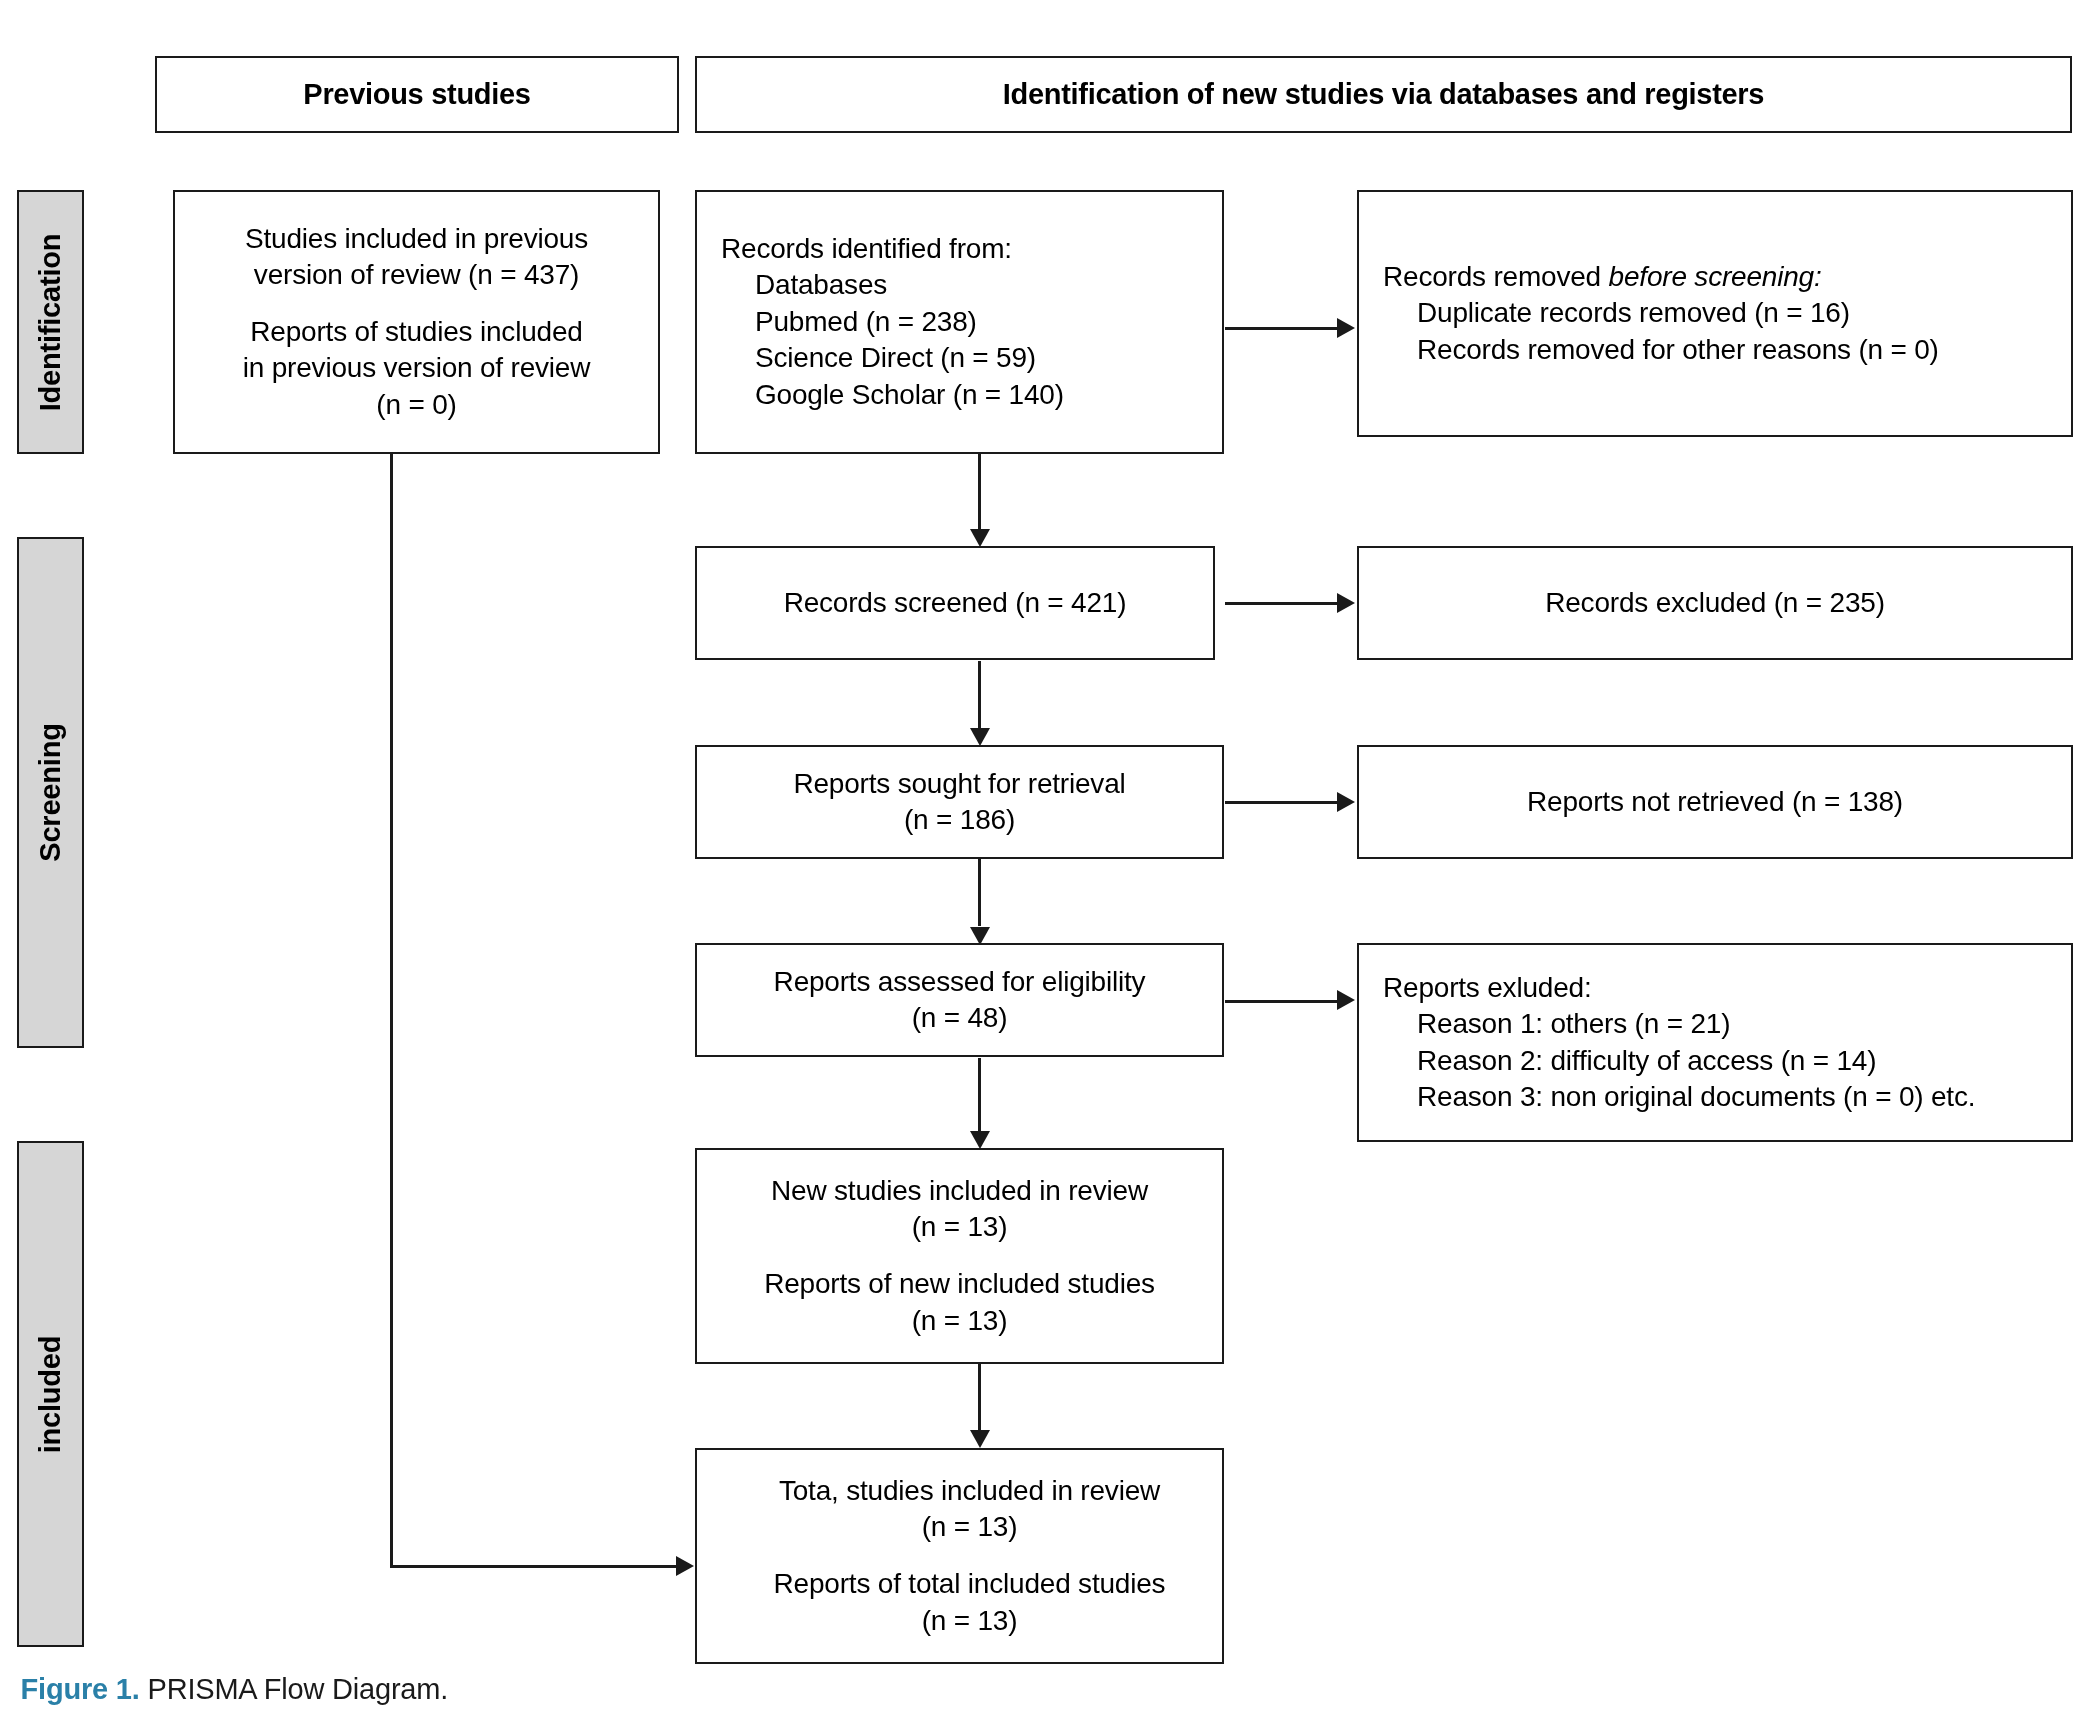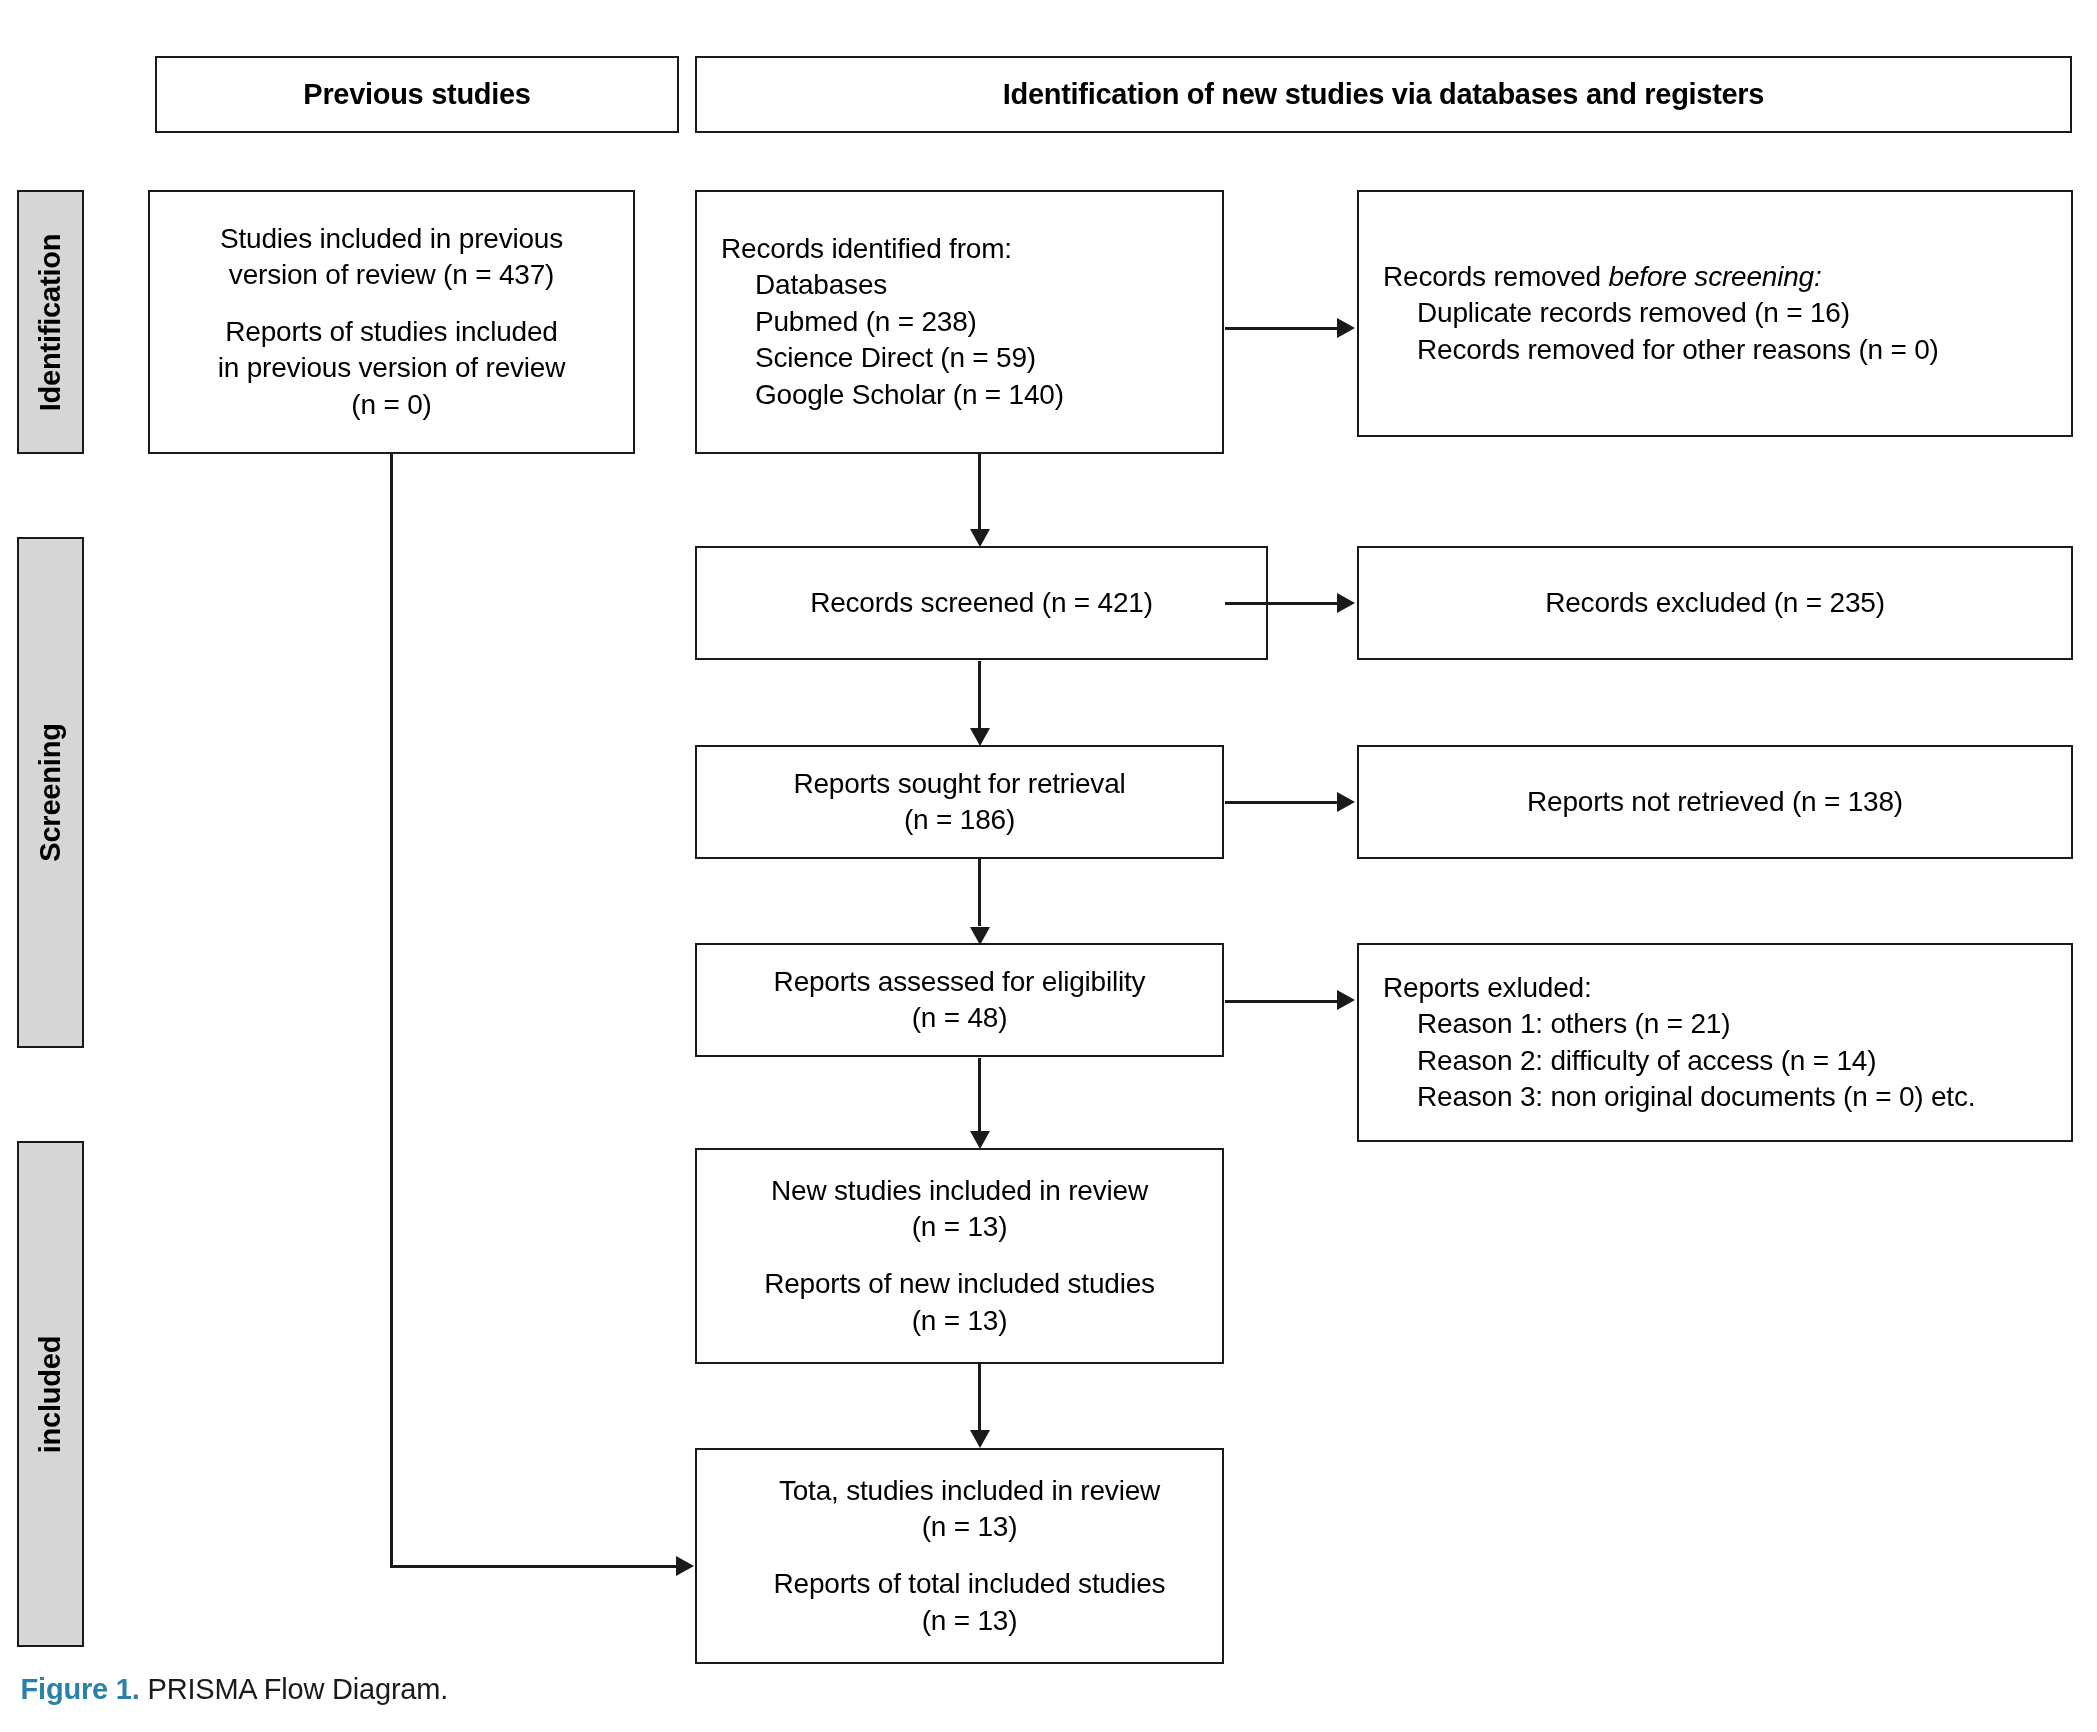--- a/index.html
+++ b/index.html
@@ -144,21 +144,21 @@
   <div class="stage" style="left:17px; top:190px; width:67px; height:264px;">
     <span>Identification</span>
   </div>
   <div class="stage" style="left:17px; top:537px; width:67px; height:511px;">
     <span>Screening</span>
   </div>
   <div class="stage" style="left:17px; top:1141px; width:67px; height:506px;">
     <span>included</span>
   </div>
 
-  <div class="box box-center" style="left:148px; top:190px; width:487px; height:264px;">
+  <div class="box box-center" style="left:173px; top:190px; width:487px; height:264px;">
     <div class="pad">
       <p>Studies included in previous</p>
       <p>version of review (n = 437)</p>
       <p class="gap-top">Reports of studies included</p>
       <p>in previous version of review</p>
       <p>(n = 0)</p>
     </div>
   </div>
 
   <div class="box box-left" style="left:695px; top:190px; width:529px; height:264px;">
@@ -178,21 +178,21 @@
       <p class="indent">Records removed for other reasons (n = 0)</p>
     </div>
   </div>
 
   <div class="line-h" style="left:1225px; top:327px; width:112px;"></div>
   <div class="arrow-right" style="left:1337px; top:318px;"></div>
 
   <div class="line-v" style="left:978px; top:454px; height:75px;"></div>
   <div class="arrow-down" style="left:970px; top:529px;"></div>
 
-  <div class="box box-center" style="left:695px; top:546px; width:573px; height:114px;">
+  <div class="box box-center" style="left:695px; top:546px; width:520px; height:114px;">
     <div class="pad">
       <p>Records screened (n = 421)</p>
     </div>
   </div>
 
   <div class="box box-center" style="left:1357px; top:546px; width:716px; height:114px;">
     <div class="pad">
       <p>Records excluded (n = 235)</p>
     </div>
   </div>

